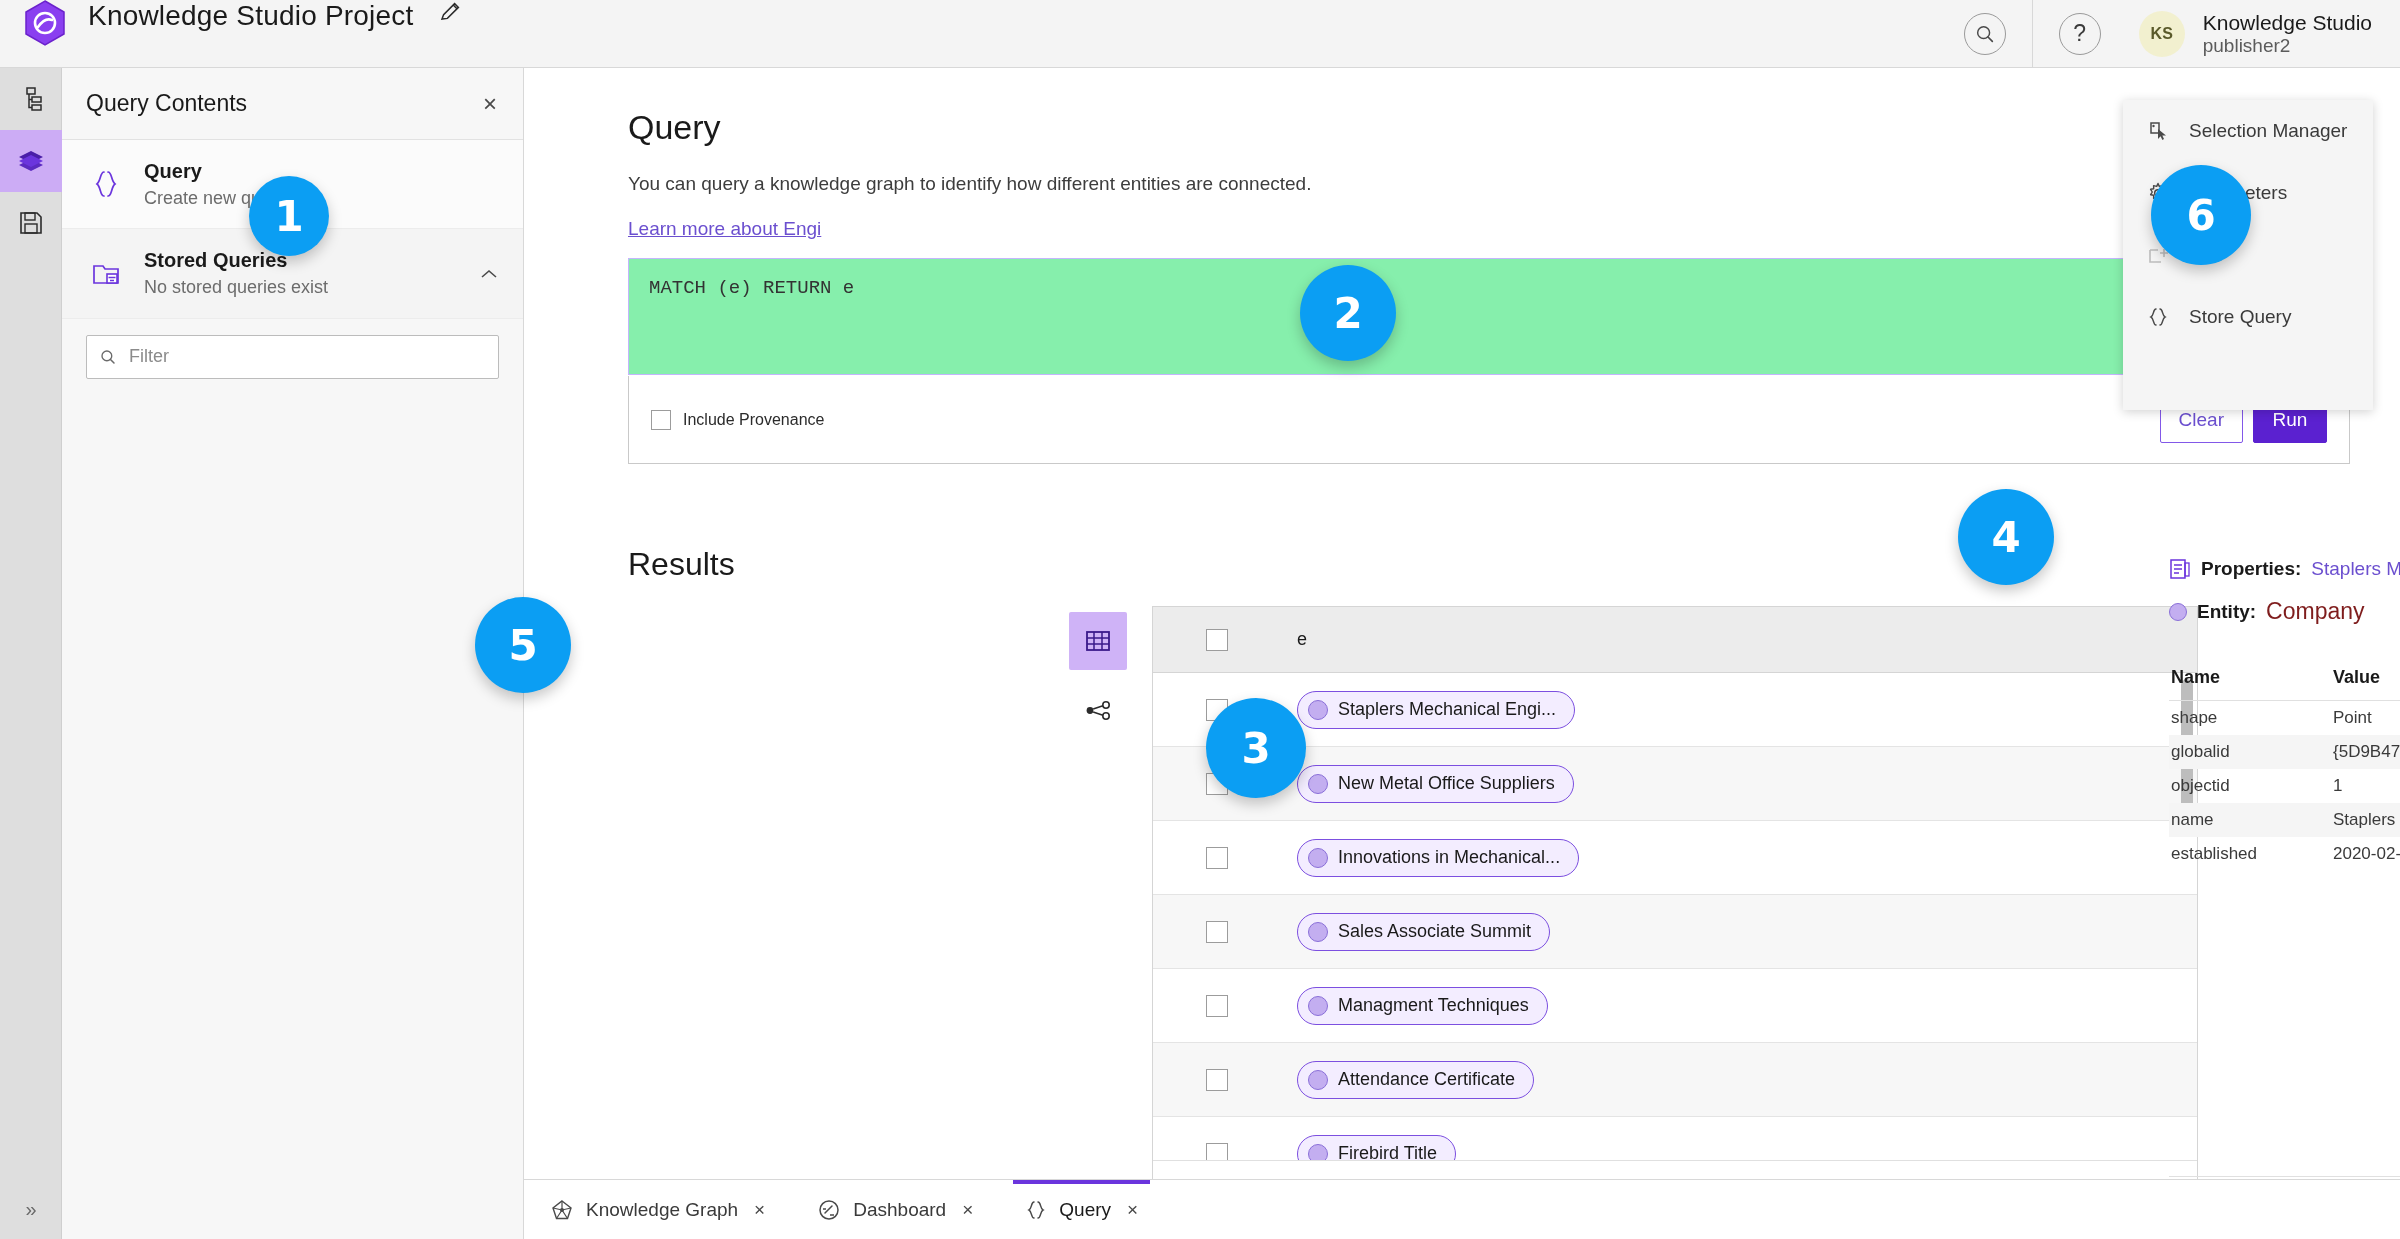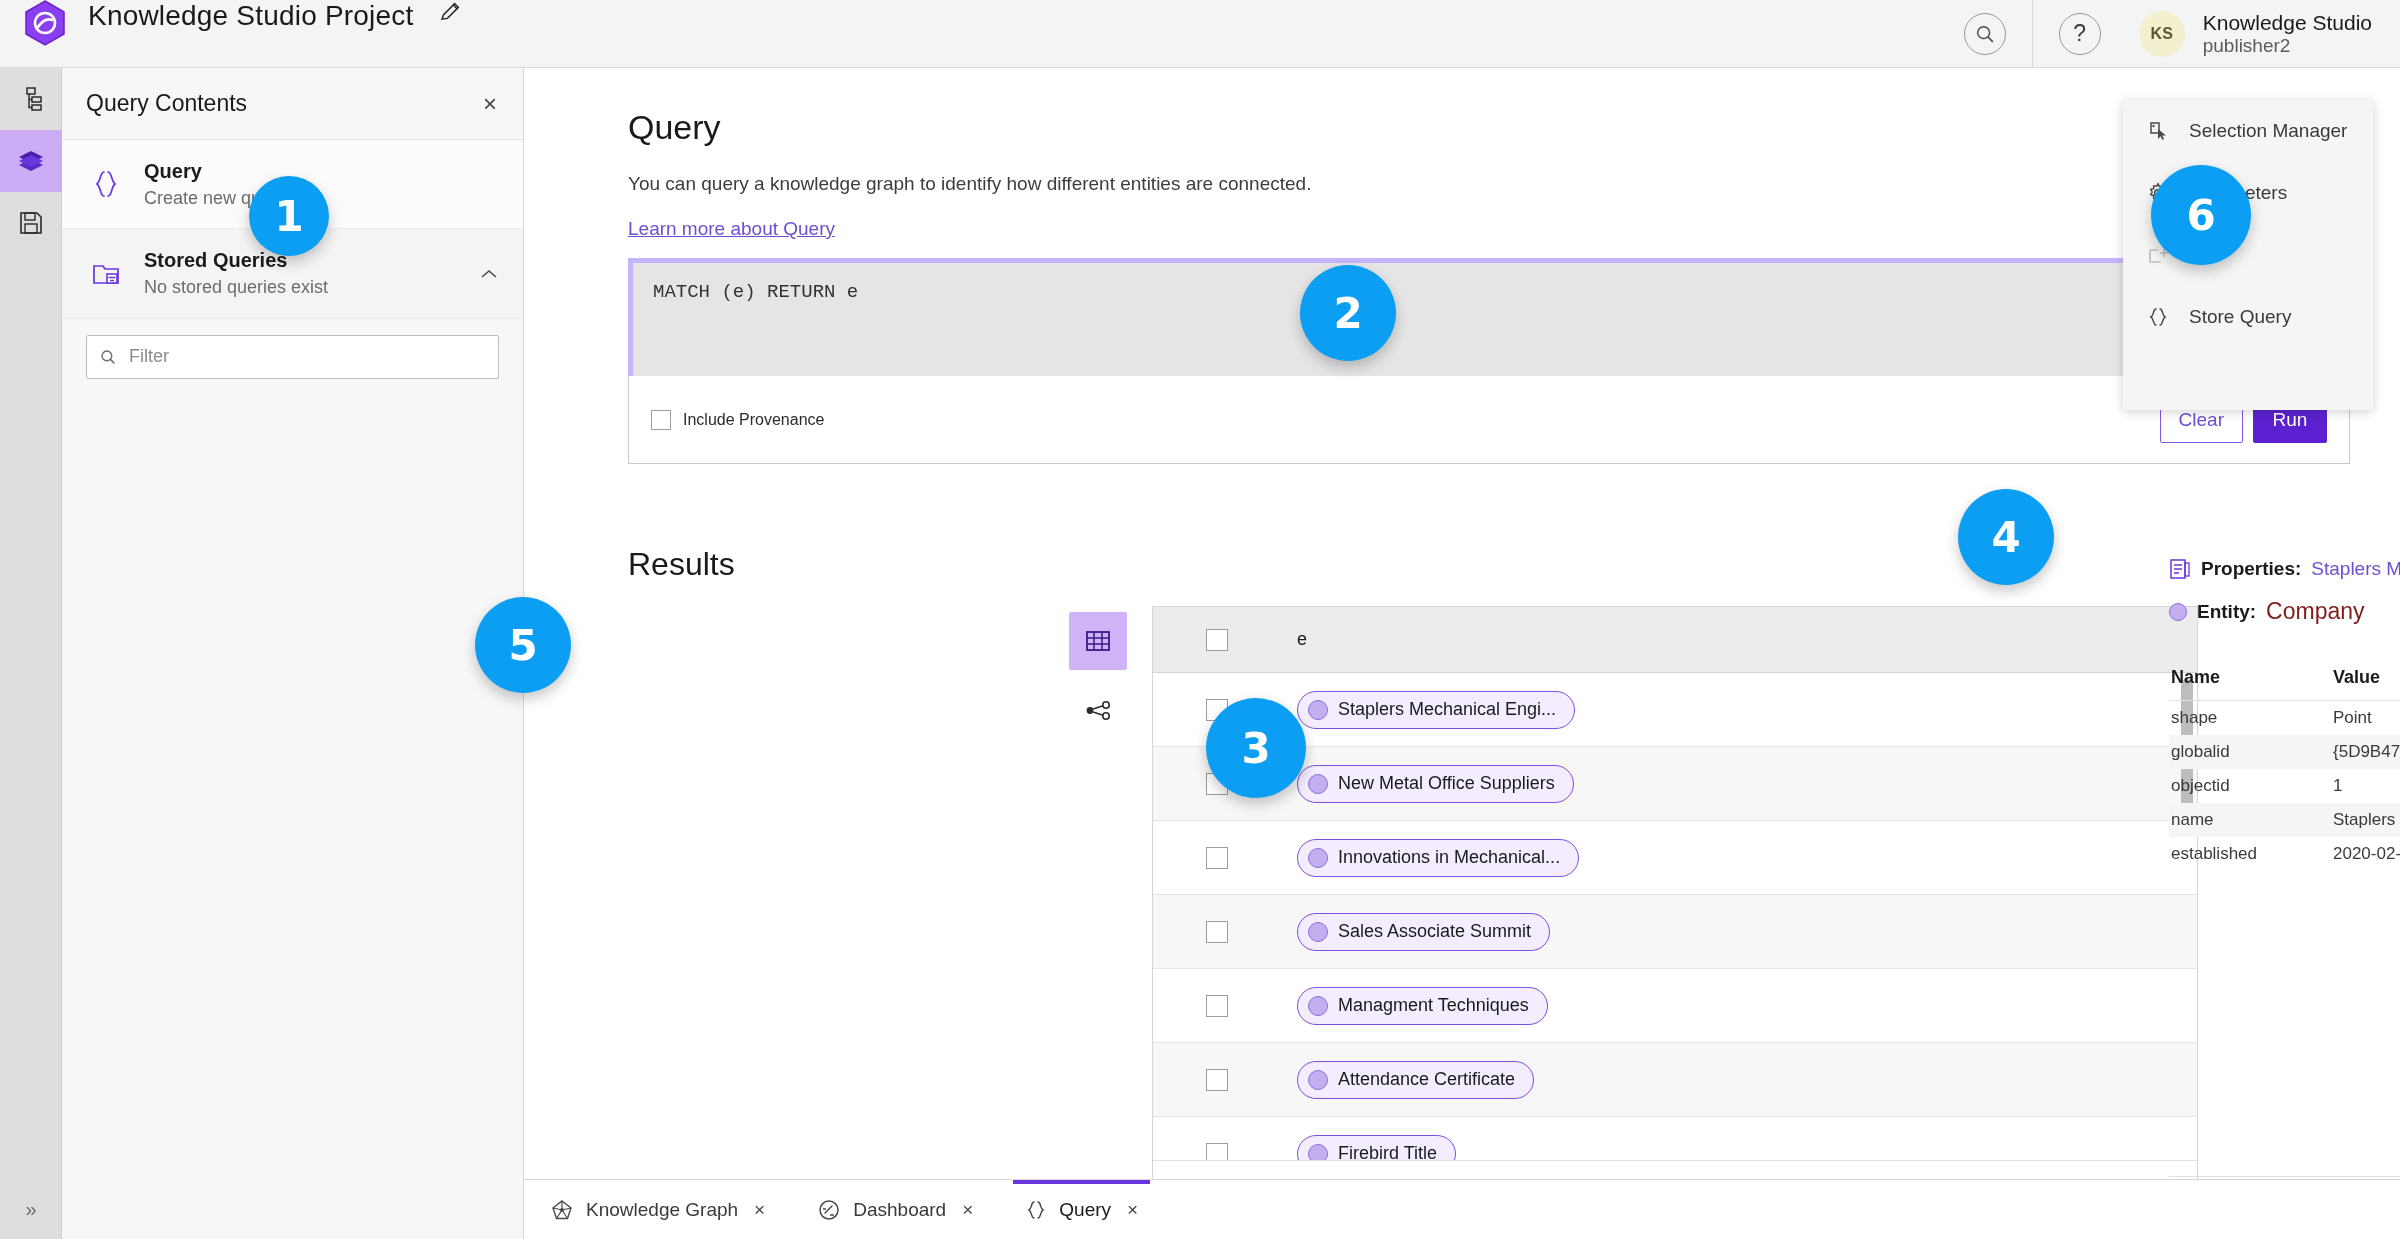--- a/index.html
+++ b/index.html
@@ -118,21 +118,21 @@
     position: absolute; right: 2px; top: 2px; width: 20px; height: 20px;
     border-radius: 50%; background: #fff;
   }
   .toggle-label { margin-left: 8px; font-size: 19px; color: #6b4fcf; }
 
   
   .editor-wrap {
     position: absolute; left: 104px; top: 190px; width: 1722px; height: 120px;
   }
   .editor-box {
-    width: 100%; border: 5px solid #c4b5fd; background: #e5e5e5;
+    width: 100%; border: 1px solid #c4b5fd; background: #86efac;
   }
   .editor-text {
     height: 115px; padding: 18px 20px; font-family: "Liberation Mono", monospace;
     font-size: 19px; color: #333; white-space: pre;
   }
   .editor-resize {
     position: absolute; right: 2px; bottom: 2px; width: 12px; height: 12px;
     border-right: 2px solid #b5b5b5; border-bottom: 2px solid #b5b5b5;
   }
   .editor-footer {
@@ -396,21 +396,21 @@
           </svg>
         </span>
         <input class="filter-input" type="text" placeholder="Filter" style="">
       </div>
     </div>
   </div>
 
   <div class="main">
     <div class="page-title">Query</div>
     <div class="page-desc">You can query a knowledge graph to identify how different entities are connected.</div>
-    <div class="page-link">Learn more about Query</div>
+    <div class="page-link">Learn more about Engi</div>
 
     <div class="toggle-pill">
       <span class="toggle-track">
         <span class="toggle-knob"></span>
       </span>
       <span class="toggle-label">Show Query</span>
     </div>
 
     <div class="editor-wrap">
       <div class="editor-box">

